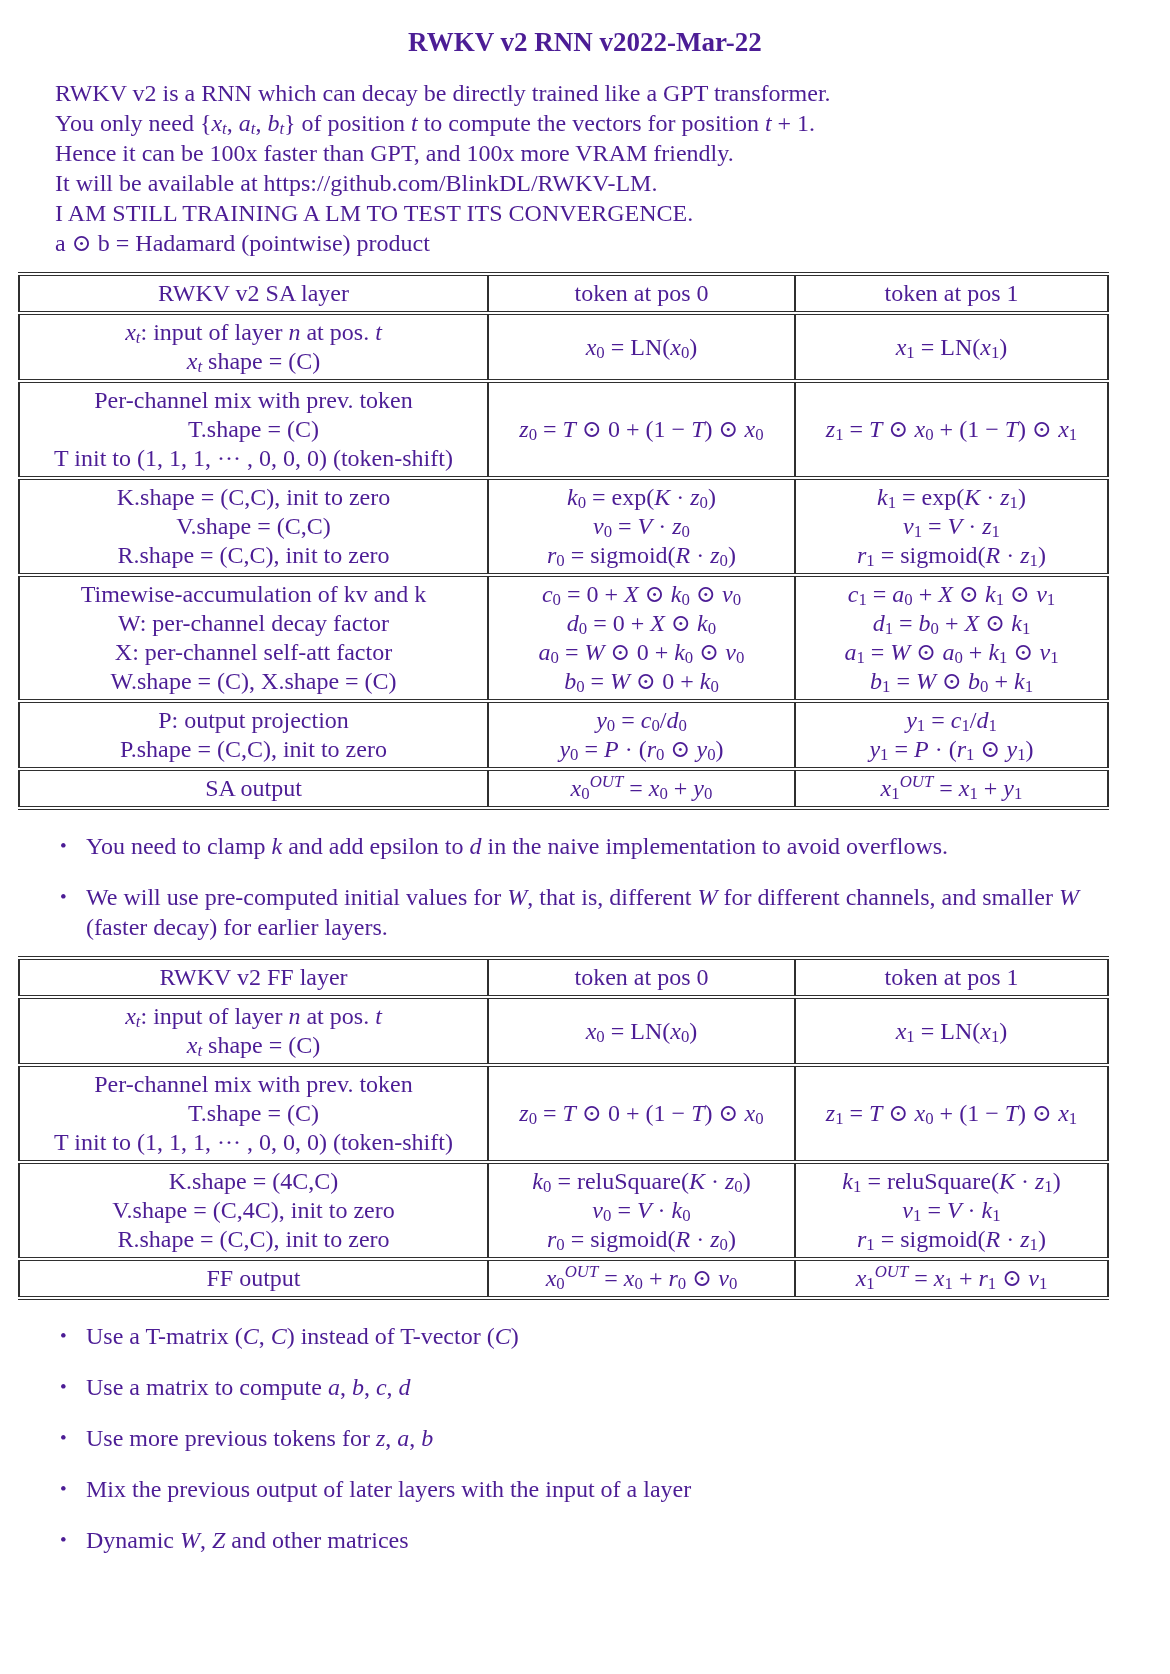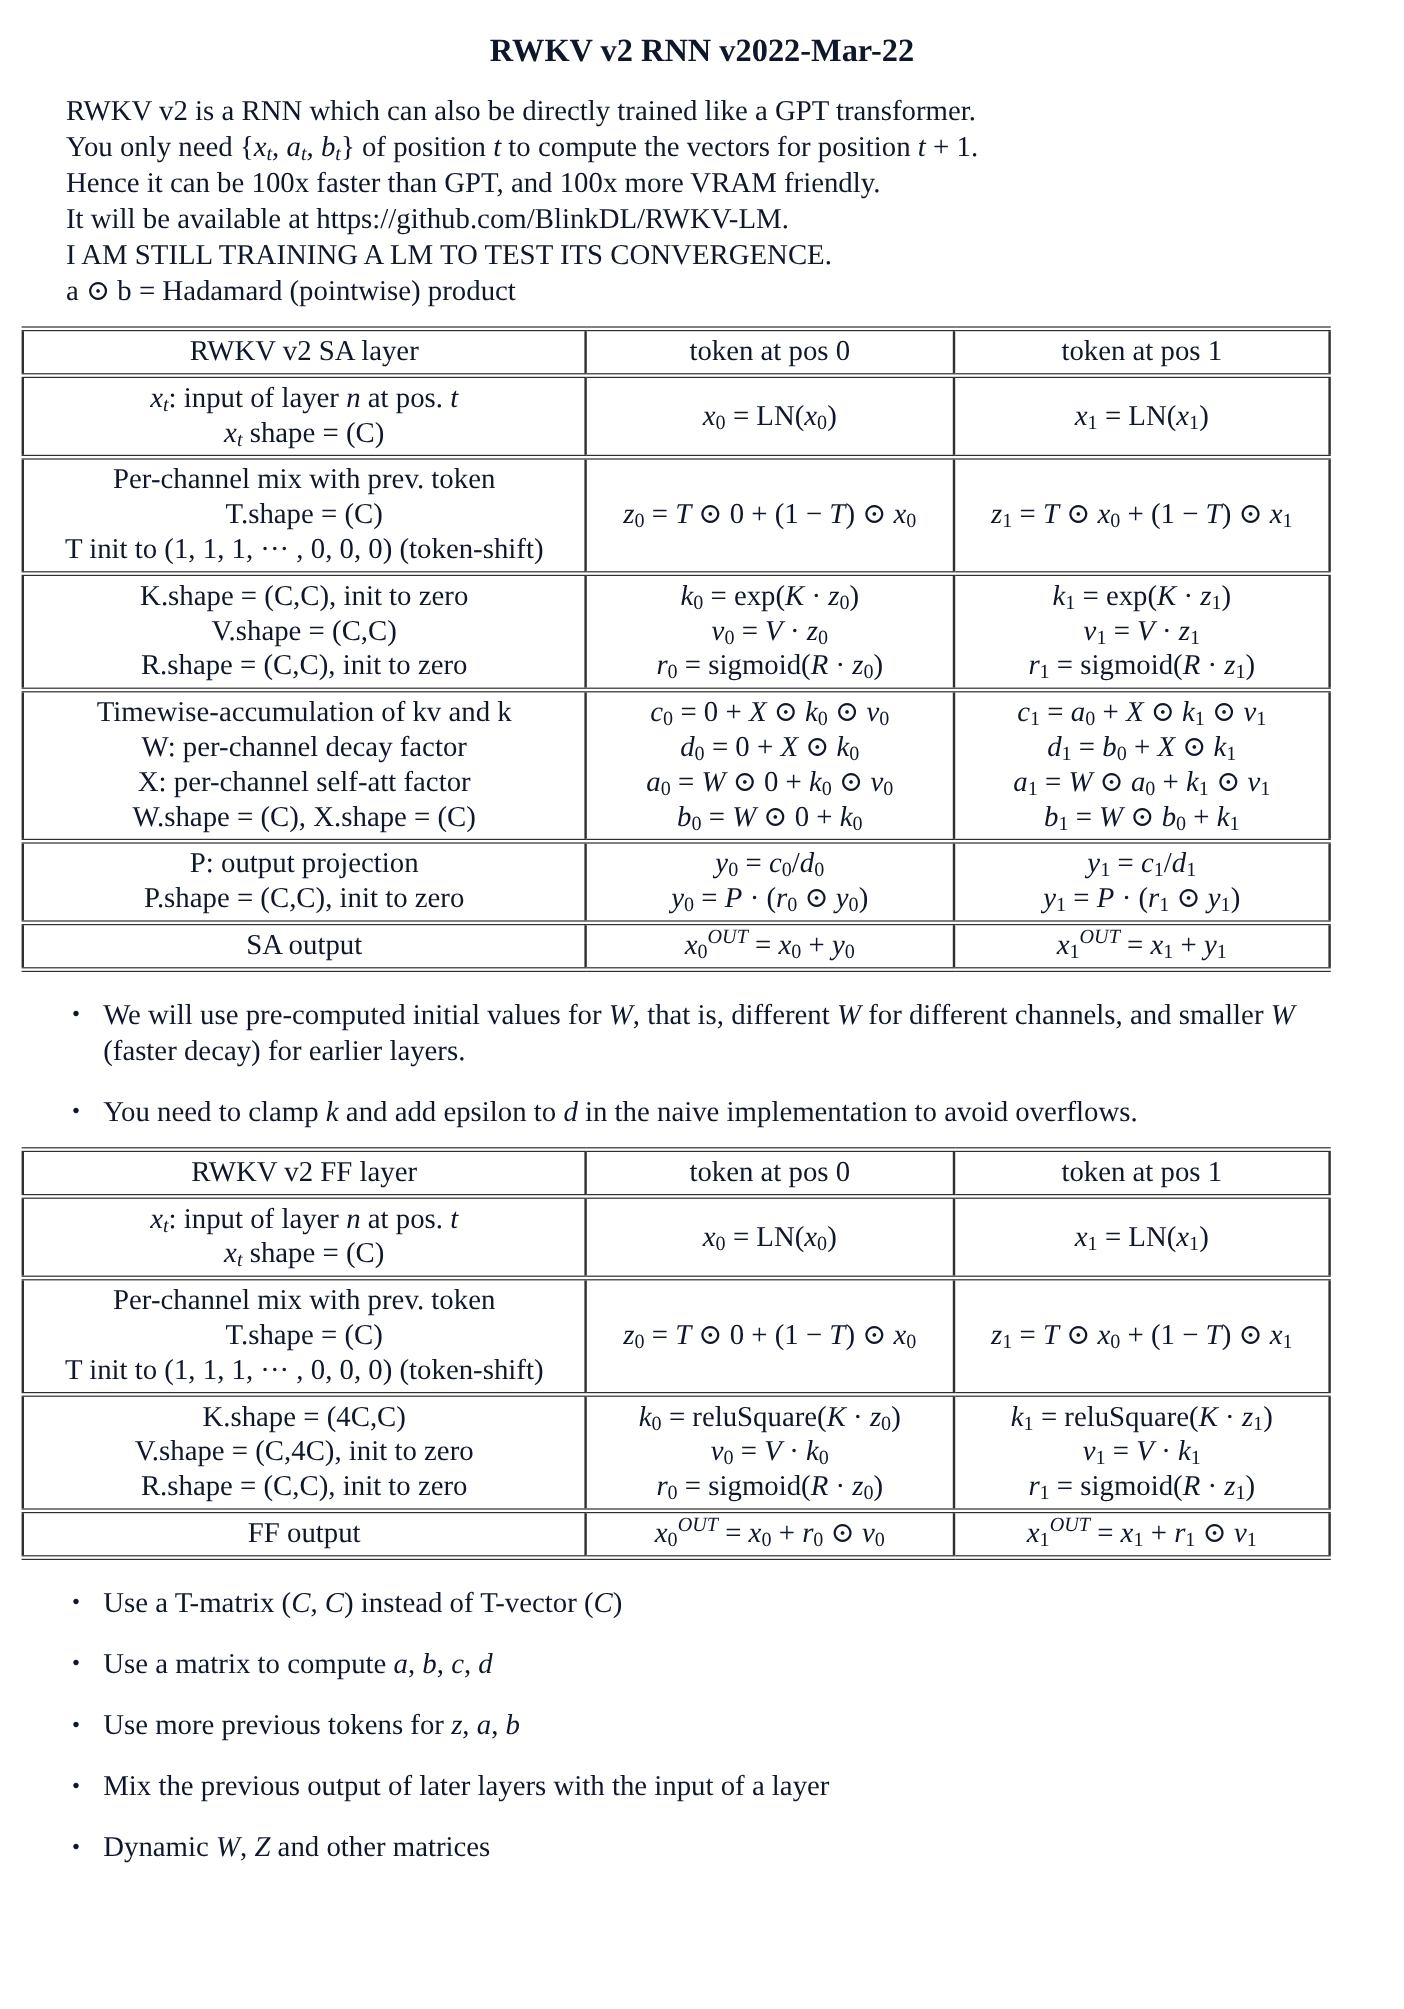--- a/index.html
+++ b/index.html
@@ -1,18 +1,18 @@
 <!DOCTYPE html>
 <html><head>
 <meta charset="utf-8">
 <style>
   html,body { margin:0; padding:0; background:#ffffff; }
   .page {
     width:1170px; height:1674px; box-sizing:border-box; overflow:hidden;
-    background:#ffffff; color:#0f172a;
+    background:#ffffff; color:#4c1d95;
     font-family:"Liberation Serif","DejaVu Serif",serif;
     font-size:24px; line-height:30px; position:relative;
     padding-top:26px;
   }
   .doc-title { text-align:center; font-weight:bold; font-size:27px; line-height:32px; margin-bottom:20px; }
   .intro { margin-left:55px; margin-right:30px; }
   .intro > div { white-space:nowrap; }
   table.layer-table {
     border-collapse:collapse; table-layout:fixed;
     margin-left:18px; width:1089px; margin-top:14px;
@@ -36,21 +36,21 @@
   .m i { font-style:italic; }
 </style>
 </head>
 <body>
 
 <div class="page">
 
   <div class="doc-title">RWKV v2 RNN v2022-Mar-22</div>
 
   <div class="intro">
-      <div>RWKV v2 is a RNN which can also be directly trained like a GPT transformer.</div>
+      <div>RWKV v2 is a RNN which can decay be directly trained like a GPT transformer.</div>
       <div>You only need {<span class="m"><i>x</i><sub><i>t</i></sub>, <i>a</i><sub><i>t</i></sub>, <i>b</i><sub><i>t</i></sub></span>} of position <span class="m"><i>t</i></span> to compute the vectors for position <span class="m"><i>t</i> + 1</span>.</div>
       <div>Hence it can be 100x faster than GPT, and 100x more VRAM friendly.</div>
       <div>It will be available at https://github.com/BlinkDL/RWKV-LM.</div>
       <div>I AM STILL TRAINING A LM TO TEST ITS CONVERGENCE.</div>
       <div>a ⊙ b = Hadamard (pointwise) product</div>
     </div>
 
   <table class="layer-table sa-table">
     <colgroup>
         <col class="c1">
@@ -149,22 +149,22 @@
             <div><span class="m"><i>x</i><sub>0</sub><sup><i>OUT</i></sup> = <i>x</i><sub>0</sub> + <i>y</i><sub>0</sub></span></div>
           </td>
           <td>
             <div><span class="m"><i>x</i><sub>1</sub><sup><i>OUT</i></sup> = <i>x</i><sub>1</sub> + <i>y</i><sub>1</sub></span></div>
           </td>
         </tr>
       </tbody>
   </table>
 
   <div class="bullets">
+      <div>You need to clamp <span class="m"><i>k</i></span> and add epsilon to <span class="m"><i>d</i></span> in the naive implementation to avoid overflows.</div>
       <div>We will use pre-computed initial values for <span class="m"><i>W</i></span>, that is, different <span class="m"><i>W</i></span> for different channels, and smaller <span class="m"><i>W</i></span> (faster decay) for earlier layers.</div>
-      <div>You need to clamp <span class="m"><i>k</i></span> and add epsilon to <span class="m"><i>d</i></span> in the naive implementation to avoid overflows.</div>
     </div>
 
   <table class="layer-table ff-table">
     <colgroup>
         <col class="c1">
         <col class="c2">
         <col class="c3">
       </colgroup>
     <thead>
       <tr>

